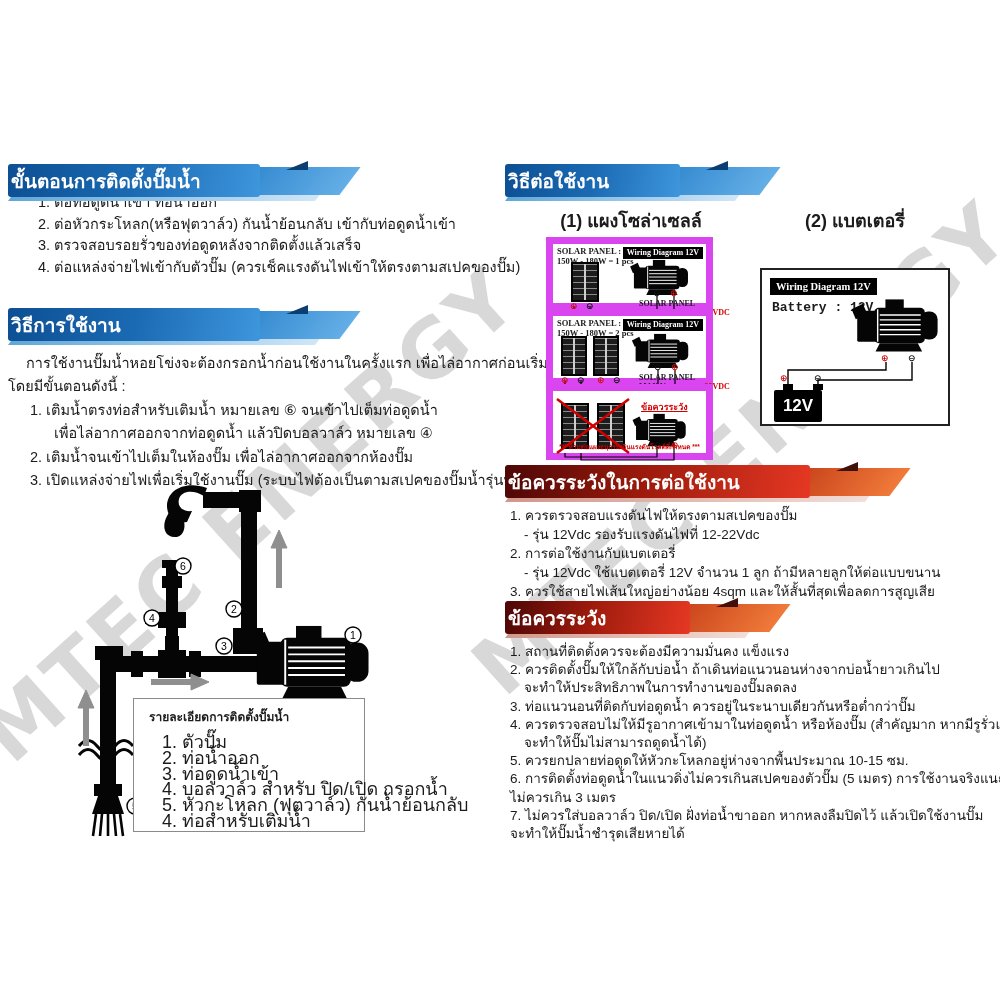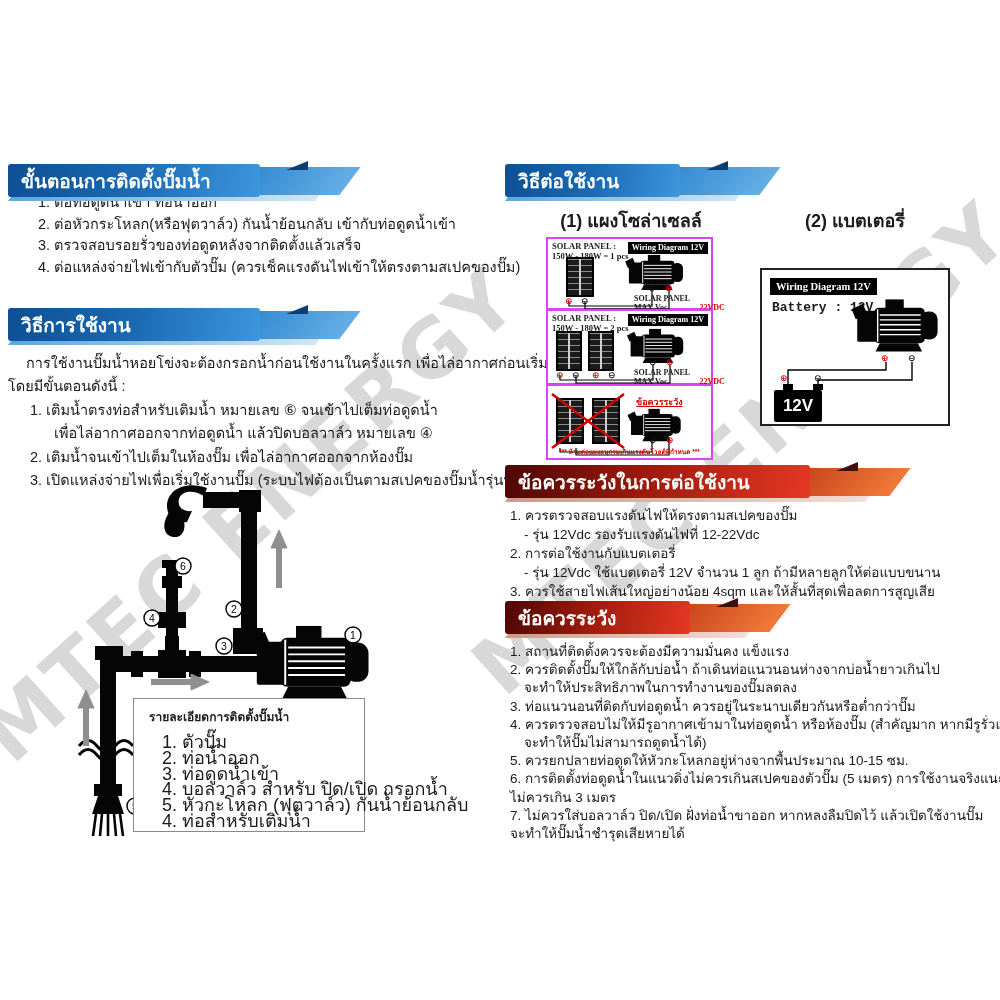--- a/index.html
+++ b/index.html
@@ -6,21 +6,21 @@
   .page{position:relative;width:1000px;height:1000px;background:#fff;overflow:hidden;
         font-family:"Liberation Sans","DejaVu Sans",sans-serif;color:#1b1b1b;}
   .abs{position:absolute;}
   
   .wm{position:absolute;font-weight:bold;font-size:80px;letter-spacing:5px;color:#ababab;
       opacity:.45;white-space:nowrap;transform:translate(-50%,-50%) rotate(-42deg);
       font-family:"DejaVu Sans",sans-serif;}
   
   .banner{position:absolute;height:44px;}
   .b-bar{position:absolute;left:0;top:0;height:33px;width:var(--w);border-radius:3px;
-         display:flex;align-items:center;padding-left:13px;box-sizing:border-box;z-index:3;}
+         display:flex;align-items:center;padding-left:3px;box-sizing:border-box;z-index:3;}
   .b-text{color:#fff;font-weight:bold;font-size:19px;white-space:nowrap;}
   .b-tail{position:absolute;top:3px;left:calc(var(--w) - 35px);width:125px;height:28px;
           transform:skewX(-37deg);z-index:2;}
   .b-base{position:absolute;top:29px;left:3px;width:calc(var(--w) + 55px);height:8px;
           transform:skewX(-37deg);z-index:1;}
   .b-notch{position:absolute;top:-3px;left:calc(var(--w) + 26px);width:0;height:0;
            border-left:22px solid transparent;border-bottom:9px solid #0b3e72;z-index:2;}
   .blue .b-bar{background:linear-gradient(100deg,#0d4f93 0%,#1a6ab3 50%,#3e96dd 100%);}
   .blue .b-tail{background:linear-gradient(90deg,#2a83cc,#64aee6);}
   .blue .b-base{background:linear-gradient(90deg,#5fa7d9,#cfe6f7);}
@@ -40,21 +40,21 @@
   
   .opt-title{position:absolute;font-weight:bold;font-size:18px;text-align:center;white-space:nowrap;}
   
   .detail-box{position:absolute;left:133px;top:698px;width:232px;height:134px;background:#fff;
               border:1px solid #8a8a8a;box-sizing:border-box;z-index:4;}
   .detail-title{position:absolute;left:15px;top:8px;font-weight:bold;font-size:12px;white-space:nowrap;}
   .detail-items{position:absolute;left:28px;top:36px;font-size:18px;}
   .detail-items .ln{height:15.8px;line-height:15.8px;white-space:nowrap;}
   
   .solar-stack{position:absolute;left:546px;top:237px;width:167px;}
-  .sbox{position:relative;width:167px;border:2px solid #d946ef;box-sizing:border-box;
+  .sbox{position:relative;width:167px;border:7px solid #d946ef;box-sizing:border-box;
         margin-top:-1px;background:#fff;}
   .sbox.h1{height:73px;margin-top:0;} .sbox.h2{height:76px;} .sbox.h3{height:76px;}
   .sp-title{position:absolute;left:4px;top:2px;font-weight:bold;font-size:8.5px;line-height:10px;
             font-family:"Liberation Serif","DejaVu Serif",serif;white-space:nowrap;}
   .wbadge{position:absolute;right:3px;top:3px;background:#000;color:#fff;font-weight:bold;
           font-size:8px;line-height:10px;padding:1px 4px;
           font-family:"Liberation Serif","DejaVu Serif",serif;white-space:nowrap;}
   .panel{position:absolute;background-color:#161616;border:2px solid #000;box-sizing:border-box;
      background-image:
        linear-gradient(90deg, rgba(0,0,0,0) calc(50% - 1px), #cfcfcf calc(50% - 1px), #cfcfcf calc(50% + 1px), rgba(0,0,0,0) calc(50% + 1px)),

